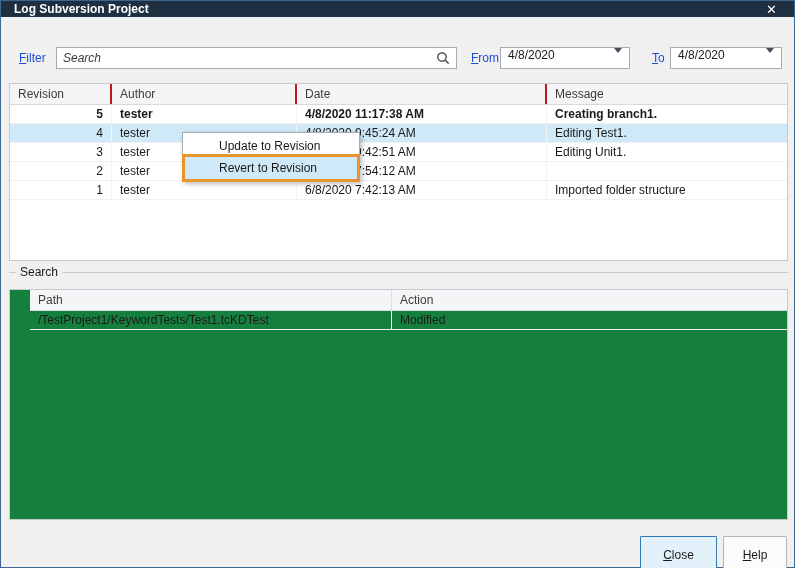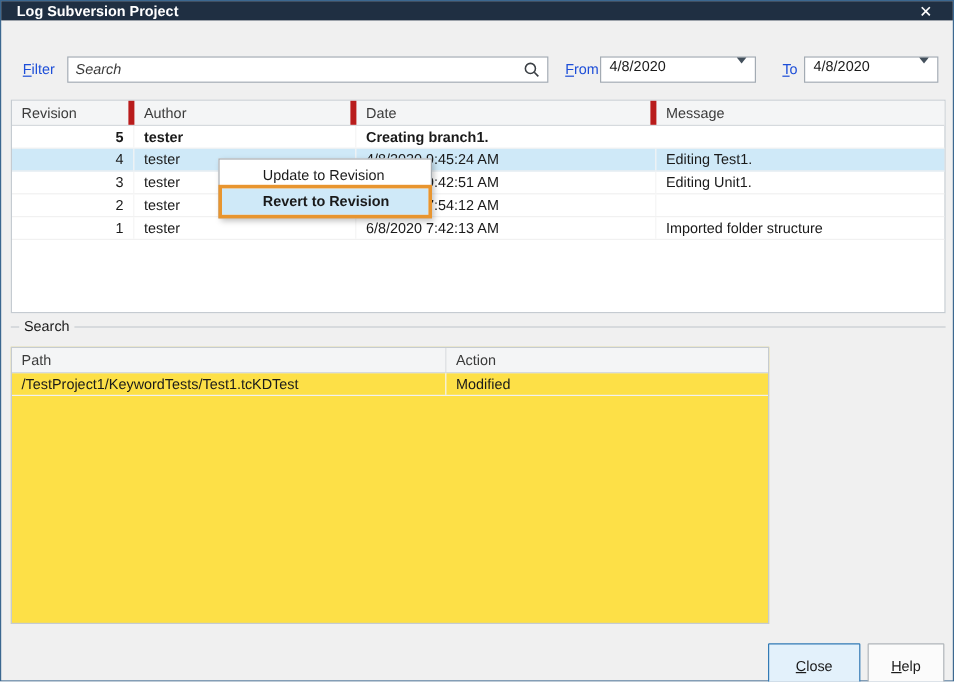--- a/index.html
+++ b/index.html
@@ -27,39 +27,39 @@
 
   .combo { position: absolute; top: 46px; height: 22px; background: #ffffff; border: 1px solid #a3abb3; display: flex; align-items: flex-start; padding: 0 7px; }
   .combo-from { left: 499px; width: 130px; }
   .combo-to { left: 669px; width: 112px; }
   .combo .value { flex: 1; }
   .arrow-down { width: 0; height: 0; border-left: 4px solid transparent; border-right: 4px solid transparent; border-top: 5px solid #43505c; }
 
   
   .rev-table { position: absolute; left: 8px; top: 82px; width: 779px; height: 178px; background: #ffffff; border: 1px solid #c5cbd1; }
   .t-head { display: grid; grid-template-columns: 102px 185px 250px 1fr; height: 21px; background: #f4f5f6; border-bottom: 1px solid #d6dade; }
-  .t-head .hc { padding: 0 8px; line-height: 20px; color: #3b3b3b; border-right: 5px solid #b91c1c; white-space: nowrap; overflow: hidden; }
+  .t-head .hc { padding: 0 8px; line-height: 20px; color: #3b3b3b; border-right: 2px solid #b91c1c; white-space: nowrap; overflow: hidden; }
   .t-head .hc:last-child { border-right: none; }
   .t-row { display: grid; grid-template-columns: 102px 185px 250px 1fr; height: 19px; border-bottom: 1px solid #f1f1f1; }
   .t-row .c { padding: 0 8px; line-height: 18px; border-right: 1px solid #f4f4f4; white-space: nowrap; overflow: hidden; }
   .t-row .c:last-child { border-right: none; }
   .c.rev { text-align: right; }
   .t-row.bold { font-weight: bold; }
   .t-row.selected { background: #cfe9f8; }
 
   
   .ctx-menu { position: absolute; left: 181px; top: 131px; width: 178px; background: #ffffff; border: 1px solid #a8adb2; box-shadow: 2px 2px 5px rgba(0,0,0,0.25); padding: 2px; z-index: 5; }
   .menu-item { height: 22px; line-height: 22px; padding-left: 34px; white-space: nowrap; cursor: default; }
-  .menu-item.highlighted { background: #cfe9f8; outline: 3px solid #e8952f; font-weight: bold; }
+  .menu-item.highlighted { background: #cfe9f8; outline: 3px solid #e8952f; }
 
   
   .files-line { position: absolute; left: 8px; top: 271px; width: 779px; border-top: 1px solid #c7ccd1; }
   .files-label { position: absolute; left: 15px; top: 264px; background: #f0f0f0; padding: 0 4px; }
 
-  .files-table { position: absolute; left: 8px; top: 288px; width: 632px; height: 231px; background: #fde047; border: 1px solid #c5cbd1; }
+  .files-table { position: absolute; left: 8px; top: 288px; width: 779px; height: 231px; background: #15803d; border: 1px solid #c5cbd1; padding-left: 20px; }
   .f-head { display: grid; grid-template-columns: 362px 1fr; height: 21px; background: #f4f5f6; border-bottom: 1px solid #d6dade; }
   .f-head .hc { padding: 0 8px; line-height: 20px; color: #3b3b3b; border-right: 1px solid #dddfe2; }
   .f-head .hc:last-child { border-right: none; }
   .f-row { display: grid; grid-template-columns: 362px 1fr; height: 19px; border-bottom: 1px solid #f1f1f1; }
   .f-row .c { padding: 0 8px; line-height: 18px; border-right: 1px solid #f4f4f4; white-space: nowrap; overflow: hidden; }
   .f-row .c:last-child { border-right: none; }
 
   
   .btn { position: absolute; top: 535px; height: 38px; text-align: center; font-family: "Liberation Sans", sans-serif; font-size: 12px; color: #1a1a1a; cursor: pointer; border-radius: 1px; padding: 0; }
   .btn .mn-text { display: inline-block; line-height: 21px; }
@@ -105,20 +105,21 @@
     <div class="t-head">
       <div class="hc">Revision</div>
       <div class="hc">Author</div>
       <div class="hc">Date</div>
       <div class="hc">Message</div>
     </div>
 
     <div class="t-row bold">
       <div class="c rev">5</div>
       <div class="c">tester</div>
+      <div class="c">4/8/2020 11:17:38 AM</div>
       <div class="c">Creating branch1.</div>
     </div>
 
     <div class="t-row selected">
       <div class="c rev">4</div>
       <div class="c">tester</div>
       <div class="c">4/8/2020 9:45:24 AM</div>
       <div class="c">Editing Test1.</div>
     </div>
 

